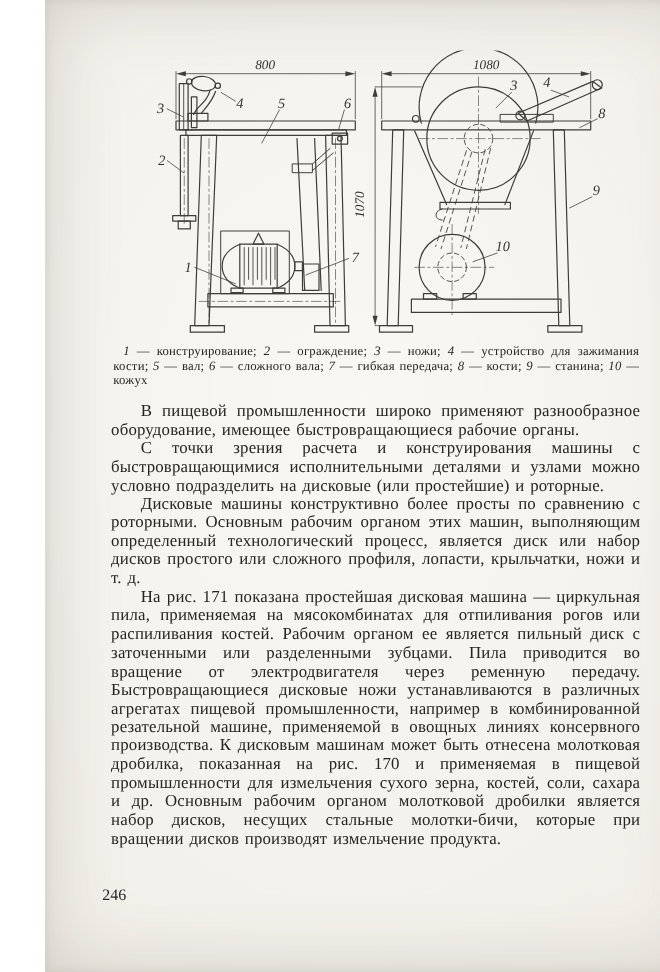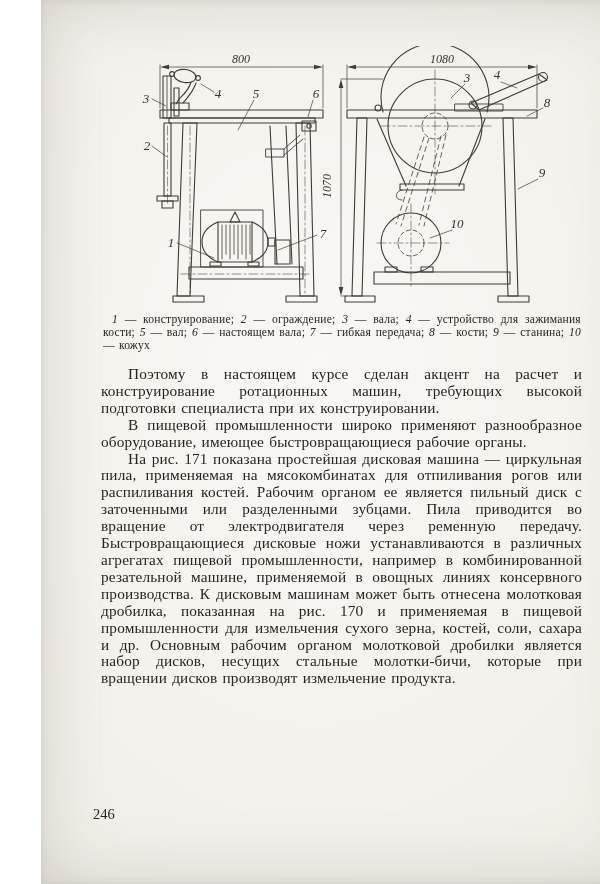--- a/index.html
+++ b/index.html
@@ -175,31 +175,32 @@
         <text x="423" y="131">9</text>
         <text x="338" y="182">10</text>
       </g>
     </svg>
   </div>
 
   <div class="caption">
     <div class="legend">
       <span><span class="num">1</span> <span>— конструирование;</span></span>
       <span><span class="num">2</span> <span>— ограждение;</span></span>
-      <span><span class="num">3</span> <span>— вала;</span></span>
+      <span><span class="num">3</span> <span>— ножи;</span></span>
       <span><span class="num">4</span> <span>— устройство для зажимания кости;</span></span>
       <span><span class="num">5</span> <span>— вал;</span></span>
-      <span><span class="num">6</span> <span>— настоящем вала;</span></span>
+      <span><span class="num">6</span> <span>— сложного вала;</span></span>
       <span><span class="num">7</span> <span>— гибкая передача;</span></span>
       <span><span class="num">8</span> <span>— кости;</span></span>
       <span><span class="num">9</span> <span>— станина;</span></span>
       <span><span class="num">10</span> <span>— кожух</span></span>
     </div>
   </div>
 
   <div class="bodytext">
-    <p>Поэтому в настоящем курсе сделан акцент на расчет и конструирование ротационных машин, требующих высокой подготовки специалиста при их конструировании.</p>
     <p>В пищевой промышленности широко применяют разнообразное оборудование, имеющее быстровращающиеся рабочие органы.</p>
+    <p>С точки зрения расчета и конструирования машины с быстровращающимися исполнительными деталями и узлами можно условно подразделить на дисковые (или простейшие) и роторные.</p>
+    <p>Дисковые машины конструктивно более просты по сравнению с роторными. Основным рабочим органом этих машин, выполняющим определенный технологический процесс, является диск или набор дисков простого или сложного профиля, лопасти, крыльчатки, ножи и т. д.</p>
     <p>На рис. 171 показана простейшая дисковая машина — циркульная пила, применяемая на мясокомбинатах для отпиливания рогов или распиливания костей. Рабочим органом ее является пильный диск с заточенными или разделенными зубцами. Пила приводится во вращение от электродвигателя через ременную передачу. Быстровращающиеся дисковые ножи устанавливаются в различных агрегатах пищевой промышленности, например в комбинированной резательной машине, применяемой в овощных линиях консервного производства. К дисковым машинам может быть отнесена молотковая дробилка, показанная на рис. 170 и применяемая в пищевой промышленности для измельчения сухого зерна, костей, соли, сахара и др. Основным рабочим органом молотковой дробилки является набор дисков, несущих стальные молотки-бичи, которые при вращении дисков производят измельчение продукта.</p>
   </div>
 
   <div class="folio">246</div>
 </div>
 
 </body></html>

